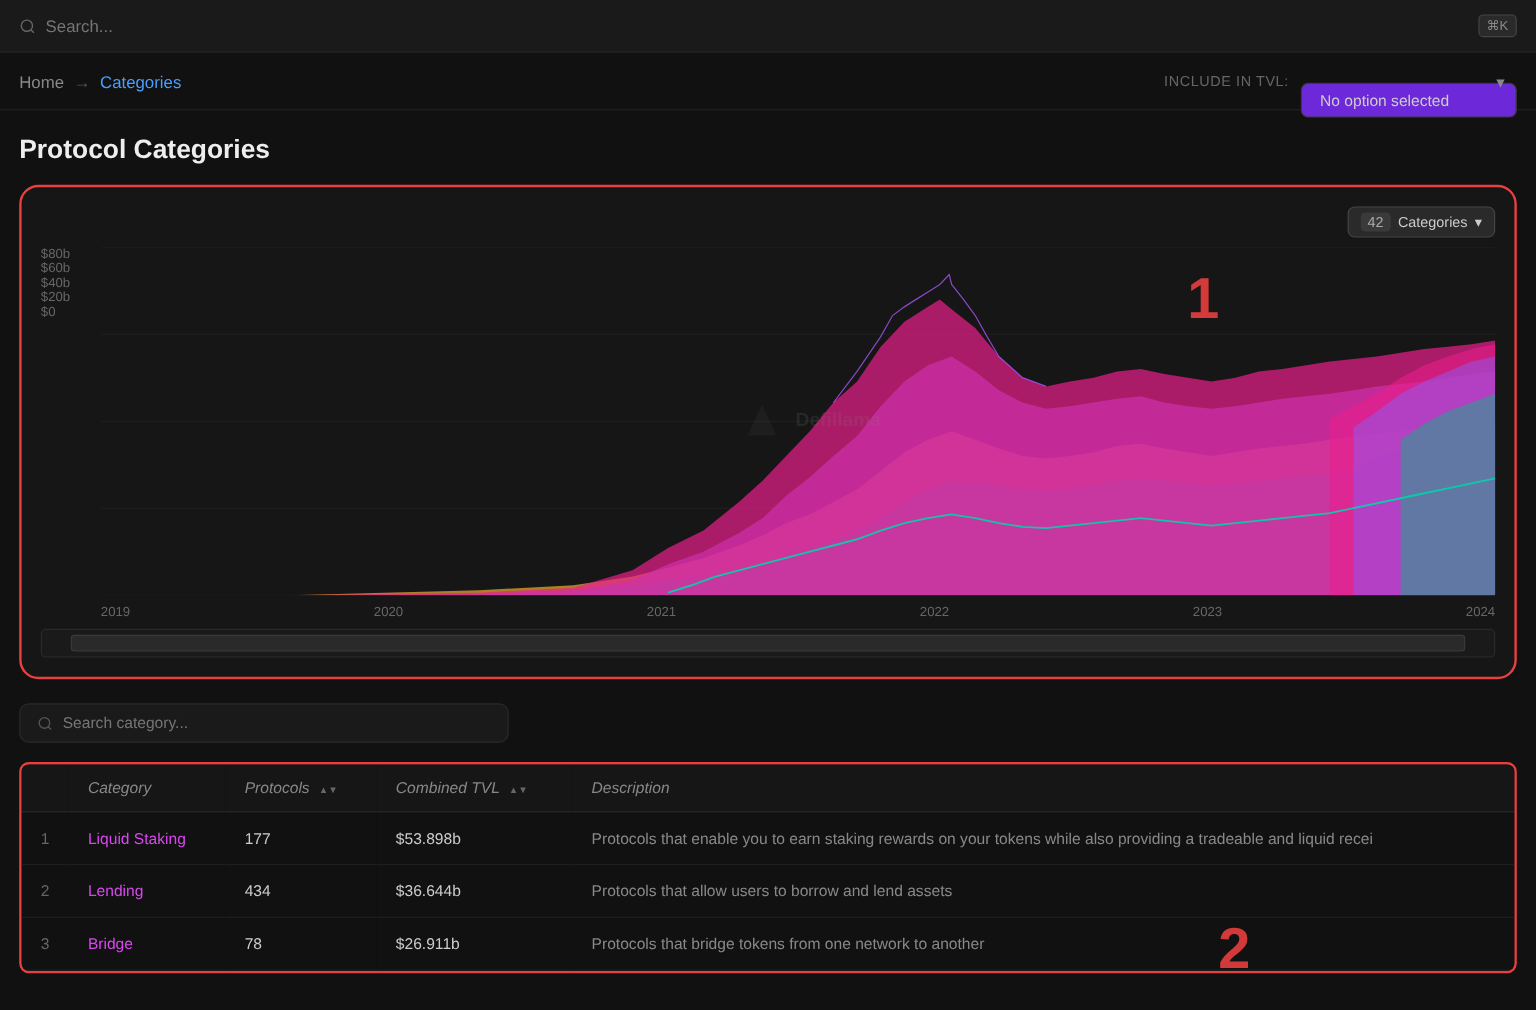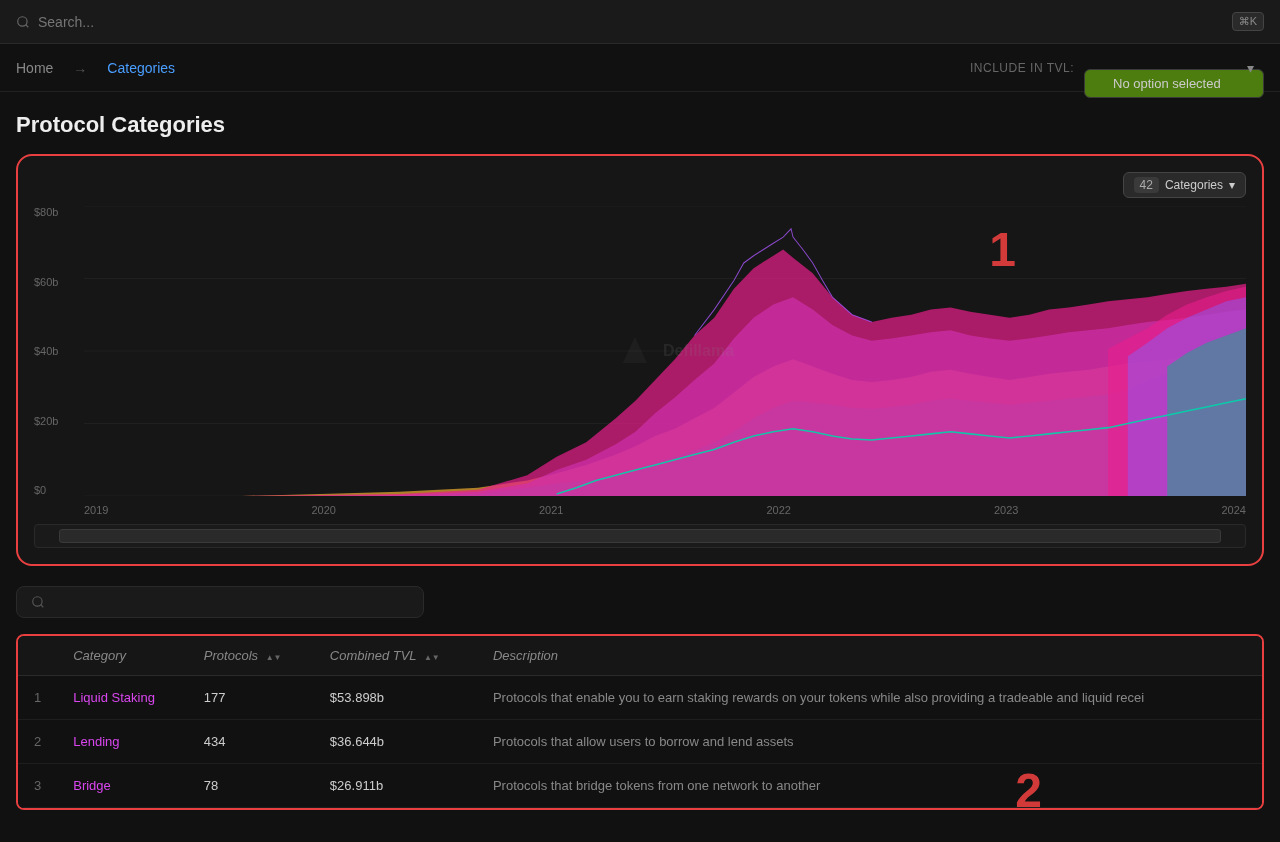--- a/index.html
+++ b/index.html
@@ -52,43 +52,43 @@
       display: flex;
       align-items: center;
       justify-content: space-between;
       padding: 10px 16px;
       border-bottom: 1px solid #222;
       height: 48px;
     }
     .breadcrumb {
       display: flex;
       align-items: flex-end;
-      gap: 20px;
+      gap: 8px;
       color: #888;
     }
     .breadcrumb .home { color: #888; }
     .breadcrumb .arrow { color: #555; }
     .breadcrumb .current { color: #4a9eff; }
     .tvl-filter {
       display: flex;
       align-items: center;
       gap: 10px;
     }
     .tvl-label {
       color: #666;
       font-size: 12px;
       letter-spacing: 0.5px;
     }
     .tvl-select {
-      background: #4d7c0f;
+      background: #6d28d9;
       border: 1px solid #3a3a3a;
       border-radius: 6px;
       color: #ccc;
       font-size: 13px;
-      padding: 6px 28px 6px 28px;
+      padding: 6px 28px 6px 15px;
       appearance: none;
       cursor: pointer;
       position: relative;
       min-width: 180px;
       margin-top: 32px;
     }
     .tvl-select-wrapper {
       position: relative;
     }
     .tvl-select-wrapper::after {
@@ -152,21 +152,20 @@
     }
 
     
     .y-labels {
       position: absolute;
       left: 0;
       top: 0;
       height: 100%;
       display: flex;
       flex-direction: column;
-      justify-content: space-between;
       width: 48px;
       padding-bottom: 20px;
     }
     .y-label {
       color: #666;
       font-size: 11px;
     }
 
     
     .chart-svg-wrapper {
@@ -486,20 +485,21 @@
       <div class="scroll-thumb"></div>
     </div>
   </div>
 
   <div class="search-category-bar">
     <div class="search-category-input-wrapper">
       <svg width="14" height="14" viewBox="0 0 24 24" fill="none" stroke="#555" stroke-width="2">
         <circle cx="11" cy="11" r="8"></circle>
           <line x1="21" y1="21" x2="16.65" y2="16.65"></line>
       </svg>
+      <input type="text" placeholder="Search category..." style="">
     </div>
   </div>
 
   <div class="table-container">
     <div class="number-2">2</div>
     <table>
       <thead>
         <tr>
           <th></th>
           <th>Category</th>

